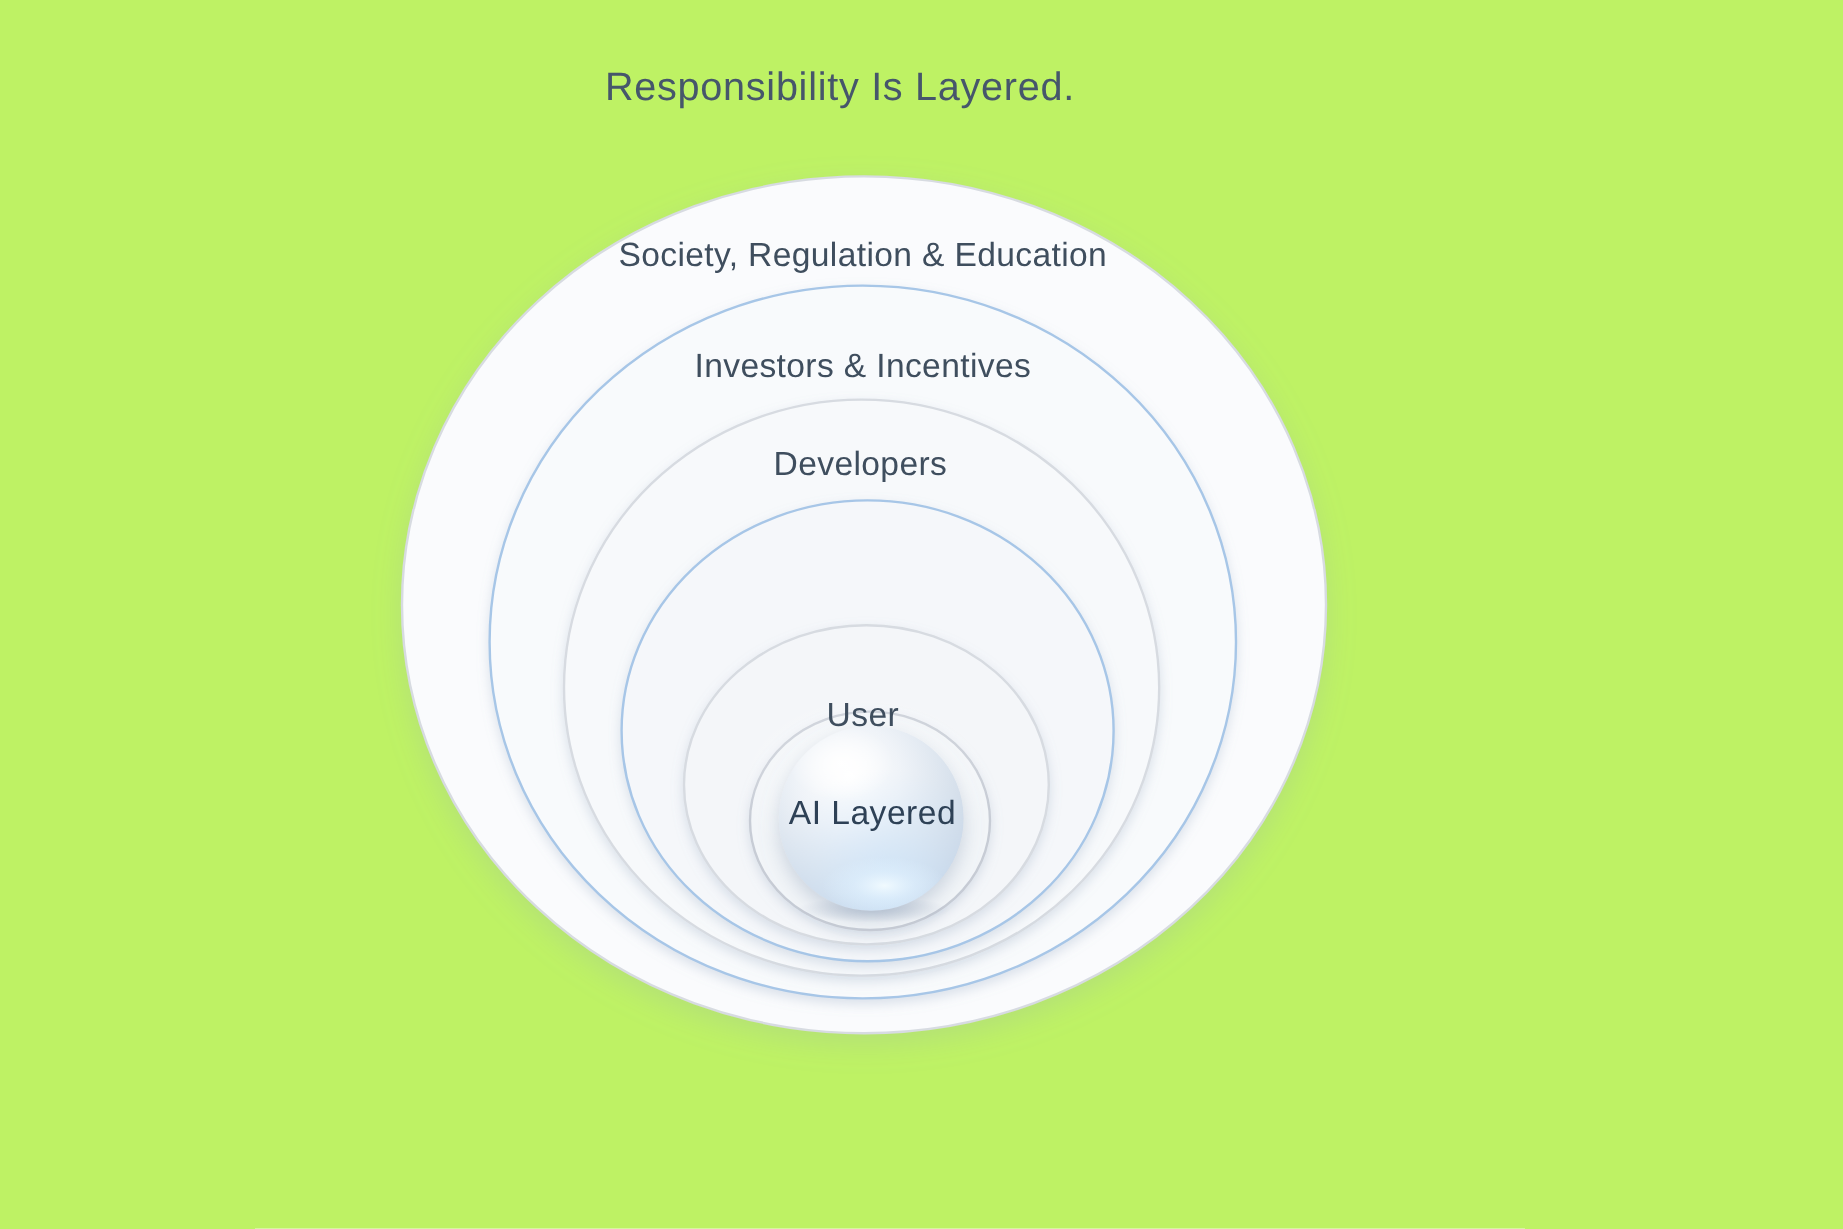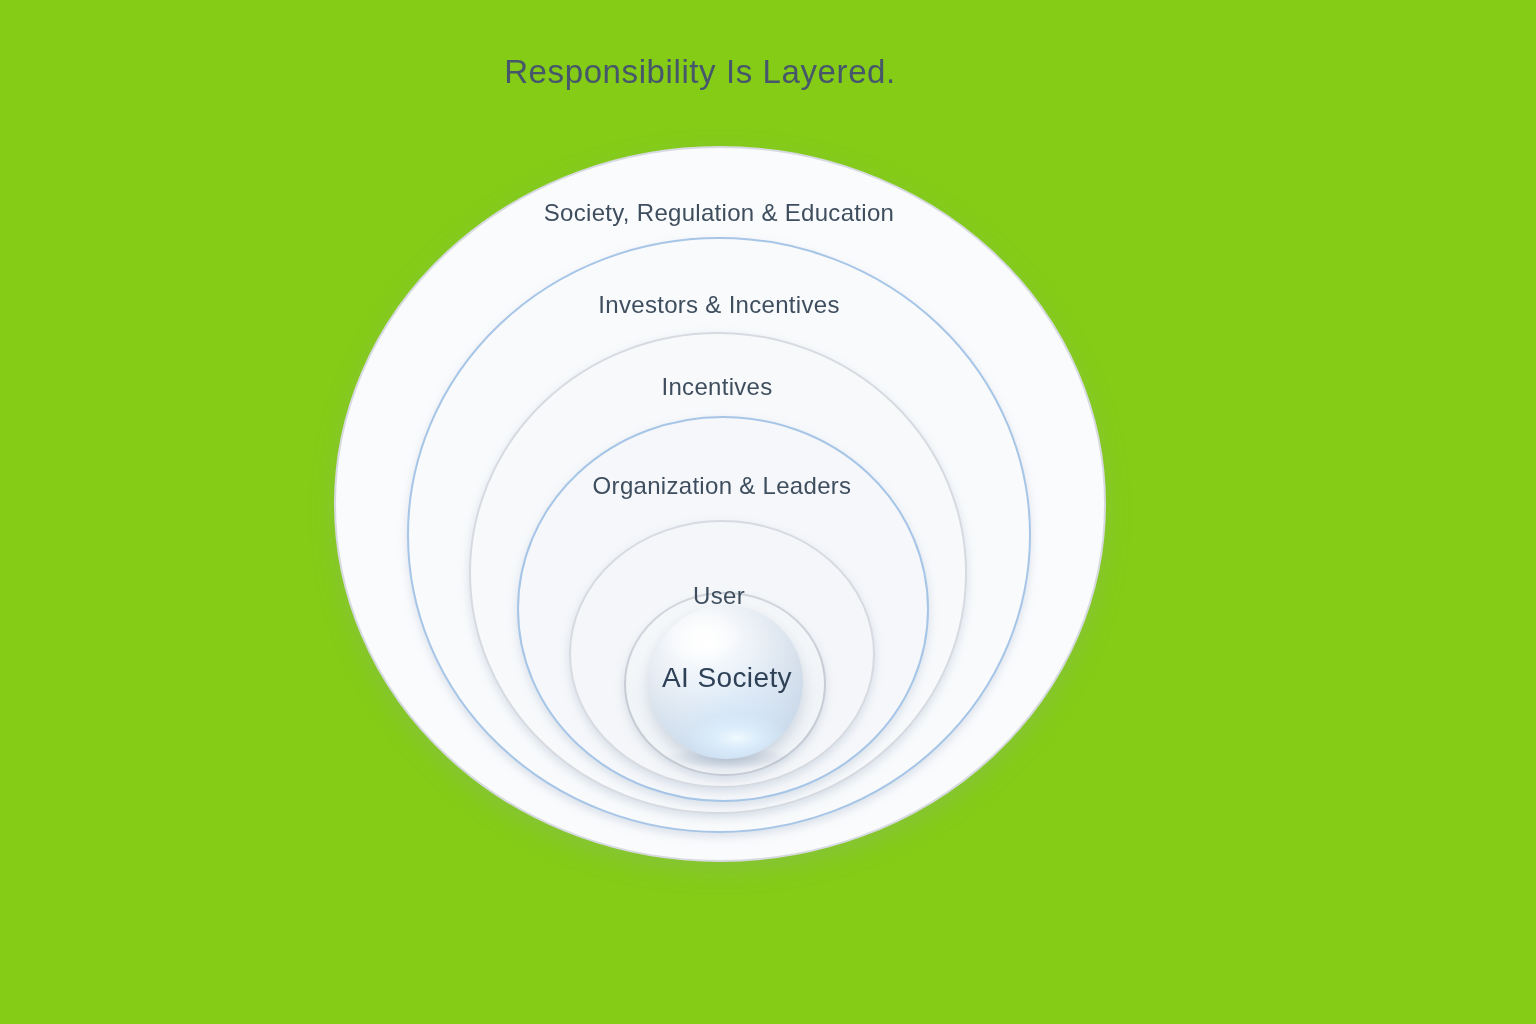--- a/index.html
+++ b/index.html
@@ -1,20 +1,20 @@
 <!DOCTYPE html>
 <html><head>
 <meta charset="utf-8">
 <style>
   html, body { margin: 0; padding: 0; background: #ffffff; }
   .stage {
     position: relative;
     width: 1536px;
     height: 1024px;
-    background: #84cc16;
+    background: #bef264;
     overflow: hidden;
     font-family: "Liberation Sans", "DejaVu Sans", sans-serif;
   }
   .page-title {
     position: absolute;
     left: 700px;
     top: 72px;
     transform: translate(-50%, -50%);
     font-size: 33px;
     font-weight: 400;
@@ -25,21 +25,21 @@
   .diagram-svg {
     position: absolute;
     left: 0;
     top: 0;
     width: 1536px;
     height: 1024px;
   }
   .ring-label {
     position: absolute;
     transform: translate(-50%, -50%);
-    font-size: 24px;
+    font-size: 28px;
     font-weight: 400;
     letter-spacing: 0.3px;
     color: #3f4e5e;
     white-space: nowrap;
     text-align: right;
   }
   .core-label {
     position: absolute;
     transform: translate(-50%, -50%);
     font-size: 28px;
@@ -119,19 +119,18 @@
       <g clip-path="url(#sphereClip)">
         <circle cx="726" cy="682" r="77" fill="url(#sphereBlueTint)"></circle>
         <ellipse cx="737" cy="738" rx="52" ry="24" fill="url(#sphereBottomGlow)"></ellipse>
         <ellipse cx="701" cy="636" rx="44" ry="31" fill="url(#sphereHighlight)"></ellipse>
       </g>
     </g>
   </svg>
 
   <div class="ring-label" style="left:719px; top:213px">Society, Regulation &amp; Education</div>
   <div class="ring-label" style="left:719px; top:305px">Investors &amp; Incentives</div>
-  <div class="ring-label" style="left:717px; top:387px">Incentives</div>
-  <div class="ring-label" style="left:722px; top:486px">Organization &amp; Leaders</div>
+  <div class="ring-label" style="left:717px; top:387px">Developers</div>
   <div class="ring-label" style="left:719px; top:596px">User</div>
 
-  <div class="core-label" style="left:727px; top:678px">AI Society</div>
+  <div class="core-label" style="left:727px; top:678px">AI Layered</div>
 
 </div>
 
 </body></html>

